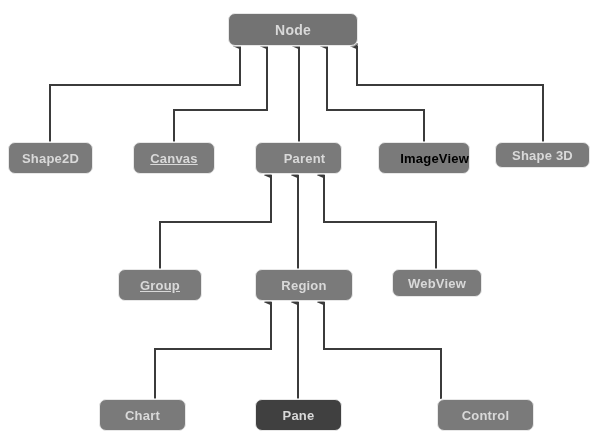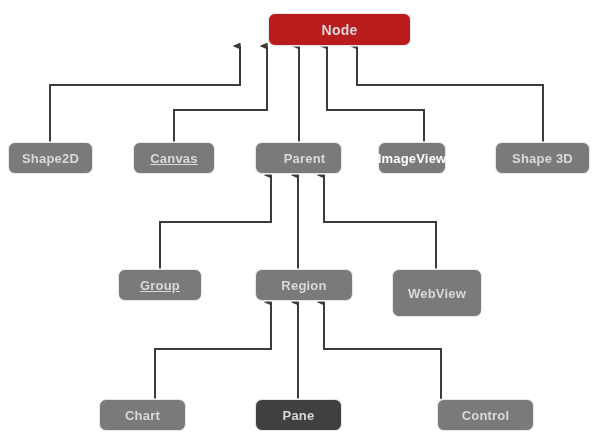--- a/index.html
+++ b/index.html
@@ -65,45 +65,45 @@
         <path d="M 160 269 L 160 222 L 271 222 L 271 175" fill="none" stroke="#3b3b3b" stroke-width="2" stroke-linejoin="miter" marker-end="url(#arrowhead)"></path>
         <path d="M 298 269 L 298 222 L 298 222 L 298 175" fill="none" stroke="#3b3b3b" stroke-width="2" stroke-linejoin="miter" marker-end="url(#arrowhead)"></path>
         <path d="M 436 269 L 436 222 L 324 222 L 324 175" fill="none" stroke="#3b3b3b" stroke-width="2" stroke-linejoin="miter" marker-end="url(#arrowhead)"></path>
         <path d="M 155 399 L 155 349 L 271 349 L 271 302" fill="none" stroke="#3b3b3b" stroke-width="2" stroke-linejoin="miter" marker-end="url(#arrowhead)"></path>
         <path d="M 298 399 L 298 349 L 298 349 L 298 302" fill="none" stroke="#3b3b3b" stroke-width="2" stroke-linejoin="miter" marker-end="url(#arrowhead)"></path>
         <path d="M 441 399 L 441 349 L 324 349 L 324 302" fill="none" stroke="#3b3b3b" stroke-width="2" stroke-linejoin="miter" marker-end="url(#arrowhead)"></path>
       </g>
   </svg>
 
   <div id="node-layer">
-      <div class="node-box root" style="left: 228px; top: 13px; width: 143px; height: 33px; background: #b91c1c; color: rgb(217, 217, 217); margin-left: 40px;">
+      <div class="node-box root" style="left: 228px; top: 13px; width: 130px; height: 33px; background: #737373; color: rgb(217, 217, 217);">
         <span>Node</span>
       </div>
       <div class="node-box" style="left: 8px; top: 142px; width: 85px; height: 32px; background: rgb(122, 122, 122); color: rgb(217, 217, 217);">
         <span>Shape2D</span>
       </div>
       <div class="node-box" style="left: 133px; top: 142px; width: 82px; height: 32px; background: rgb(122, 122, 122); color: rgb(217, 217, 217); text-decoration: underline;">
         <span>Canvas</span>
       </div>
       <div class="node-box" style="left: 255px; top: 142px; width: 87px; height: 32px; background: rgb(122, 122, 122); color: rgb(217, 217, 217); padding-left: 12px;">
         <span>Parent</span>
       </div>
-      <div class="node-box" style="left: 378px; top: 142px; width: 68px; height: 32px; background: rgb(122, 122, 122); color: #ffffff;">
+      <div class="node-box" style="left: 378px; top: 142px; width: 92px; height: 32px; background: rgb(122, 122, 122); color: #000000; justify-content: flex-end;">
         <span>ImageView</span>
       </div>
-      <div class="node-box" style="left: 495px; top: 142px; width: 95px; height: 32px; background: rgb(122, 122, 122); color: rgb(217, 217, 217);">
+      <div class="node-box" style="left: 495px; top: 142px; width: 95px; height: 26px; background: rgb(122, 122, 122); color: rgb(217, 217, 217);">
         <span>Shape 3D</span>
       </div>
       <div class="node-box" style="left: 118px; top: 269px; width: 84px; height: 32px; background: rgb(122, 122, 122); color: rgb(217, 217, 217); text-decoration: underline;">
         <span>Group</span>
       </div>
       <div class="node-box" style="left: 255px; top: 269px; width: 98px; height: 32px; background: rgb(122, 122, 122); color: rgb(217, 217, 217);">
         <span>Region</span>
       </div>
-      <div class="node-box" style="left: 392px; top: 269px; width: 90px; height: 48px; background: rgb(122, 122, 122); color: rgb(217, 217, 217);">
+      <div class="node-box" style="left: 392px; top: 269px; width: 90px; height: 28px; background: rgb(122, 122, 122); color: rgb(217, 217, 217);">
         <span>WebView</span>
       </div>
       <div class="node-box" style="left: 99px; top: 399px; width: 87px; height: 32px; background: rgb(122, 122, 122); color: rgb(217, 217, 217);">
         <span>Chart</span>
       </div>
       <div class="node-box" style="left: 255px; top: 399px; width: 87px; height: 32px; background: #404040; color: rgb(217, 217, 217);">
         <span>Pane</span>
       </div>
       <div class="node-box" style="left: 393px; top: 399px; width: 97px; height: 32px; background: rgb(122, 122, 122); color: rgb(217, 217, 217); margin-left: 44px;">
         <span>Control</span>

